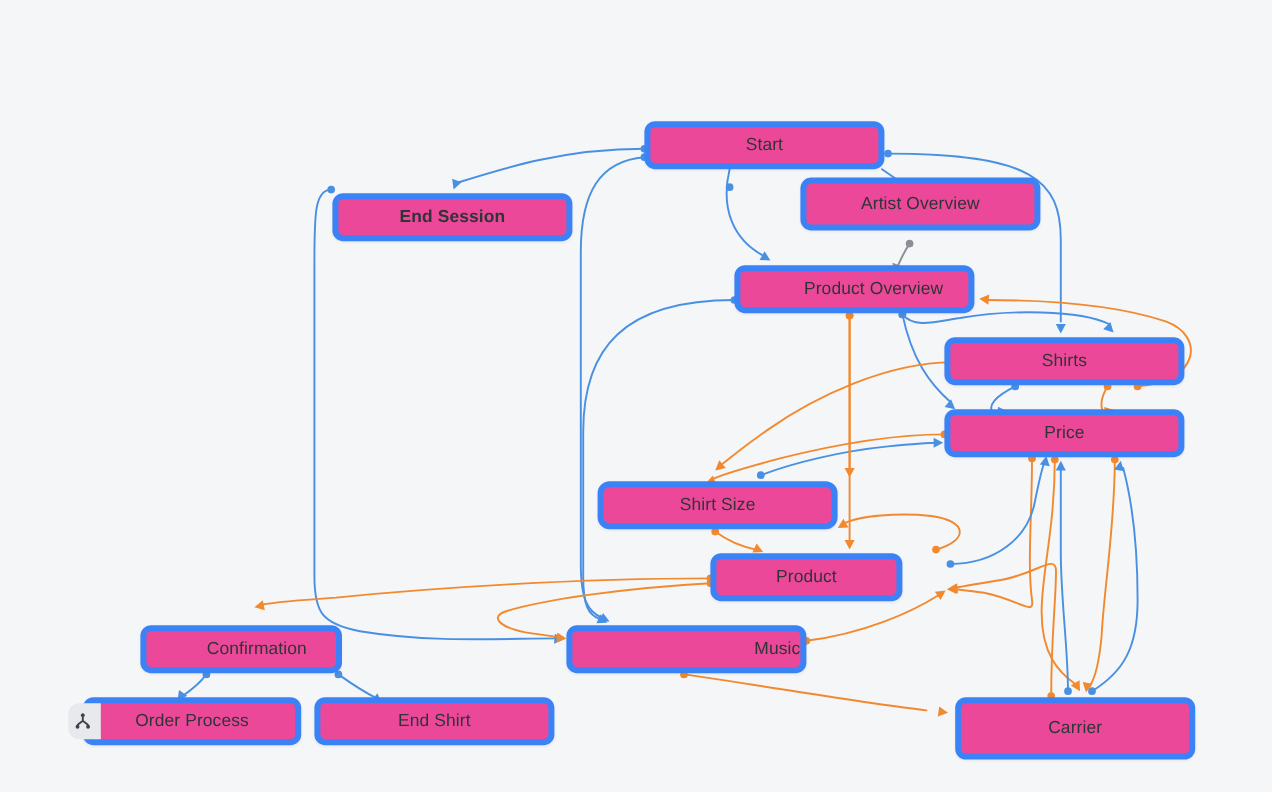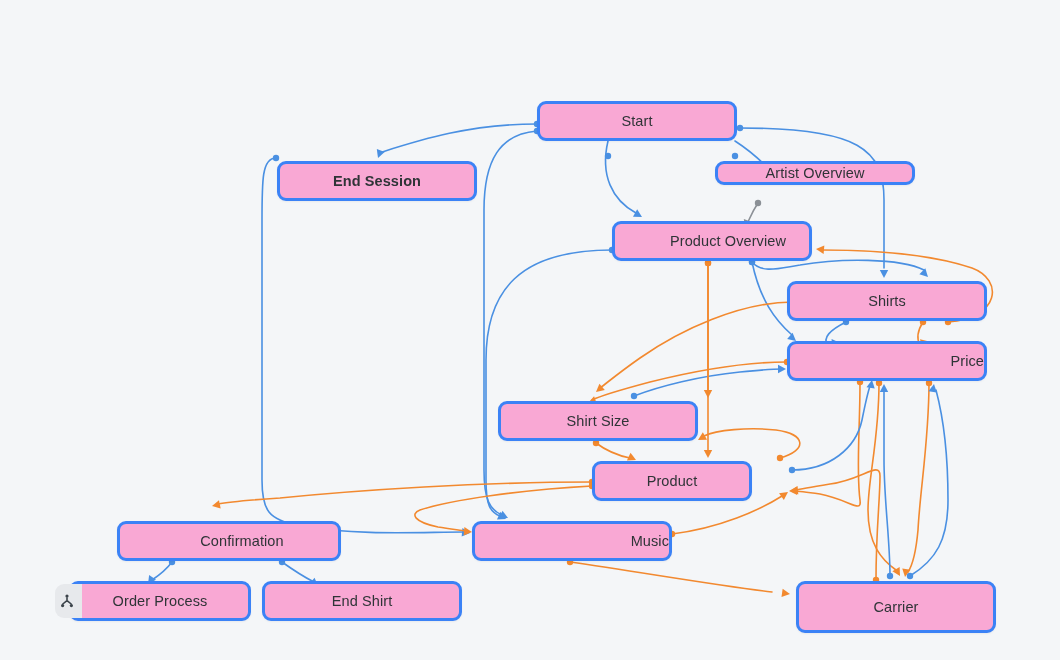--- a/index.html
+++ b/index.html
@@ -24,22 +24,22 @@
     position: absolute;
     left: 0;
     top: 0;
     width: 1060px;
     height: 660px;
     pointer-events: none;
   }
   .node {
     position: absolute;
     box-sizing: border-box;
-    background: #f9a8d4;
-    border: 3px solid #3b82f6;
+    background: #ec4899;
+    border: 5px solid #3b82f6;
     border-radius: 9px;
     box-shadow: 0 1px 2px rgba(16,24,40,0.05);
     display: flex;
     align-items: center;
     justify-content: center;
     z-index: 5;
   }
   .node-label {
     font-size: 14.5px;
     color: #2f3437;
@@ -251,39 +251,39 @@
       </g>
     </svg>
 
   <div id="node-layer">
       <div class="node" style="left: 537px; top: 101px; width: 200px; height: 40px;">
         <span class="node-label">Start</span>
       </div>
       <div class="node" style="left: 277px; top: 161px; width: 200px; height: 40px; font-weight: bold;">
         <span class="node-label">End Session</span>
       </div>
-      <div class="node" style="left: 667px; top: 161px; width: 200px; height: 24px; margin-left: 48px;">
+      <div class="node" style="left: 667px; top: 148px; width: 200px; height: 44px;">
         <span class="node-label">Artist Overview</span>
       </div>
       <div class="node" style="left: 612px; top: 221px; width: 200px; height: 40px; padding-left: 32px;">
         <span class="node-label">Product Overview</span>
       </div>
       <div class="node" style="left: 787px; top: 281px; width: 200px; height: 40px;">
         <span class="node-label">Shirts</span>
       </div>
-      <div class="node" style="left: 787px; top: 341px; width: 200px; height: 40px; justify-content: flex-end;">
+      <div class="node" style="left: 787px; top: 341px; width: 200px; height: 40px;">
         <span class="node-label">Price</span>
       </div>
-      <div class="node" style="left: 498px; top: 401px; width: 200px; height: 40px;">
+      <div class="node" style="left: 498px; top: 401px; width: 200px; height: 40px; border-radius: 10px;">
         <span class="node-label">Shirt Size</span>
       </div>
       <div class="node" style="left: 592px; top: 461px; width: 160px; height: 40px;">
         <span class="node-label">Product</span>
       </div>
-      <div class="node" style="left: 117px; top: 521px; width: 224px; height: 40px; padding-left: 26px;">
+      <div class="node" style="left: 117px; top: 521px; width: 168px; height: 40px; padding-left: 26px;">
         <span class="node-label">Confirmation</span>
       </div>
       <div class="node" style="left: 472px; top: 521px; width: 200px; height: 40px; justify-content: flex-end;">
         <span class="node-label">Music</span>
       </div>
       <div class="node has-badge" style="left: 69px; top: 581px; width: 182px; height: 40px;">
         <span class="node-badge">
           <svg width="16" height="16" viewBox="0 0 16 16" fill="none" stroke="#3c444b" stroke-width="1.6" stroke-linecap="round">
             <circle cx="8" cy="3" r="1.6" fill="#3c444b" stroke="none"></circle>
             <circle cx="3.6" cy="12.6" r="1.6" fill="#3c444b" stroke="none"></circle>

